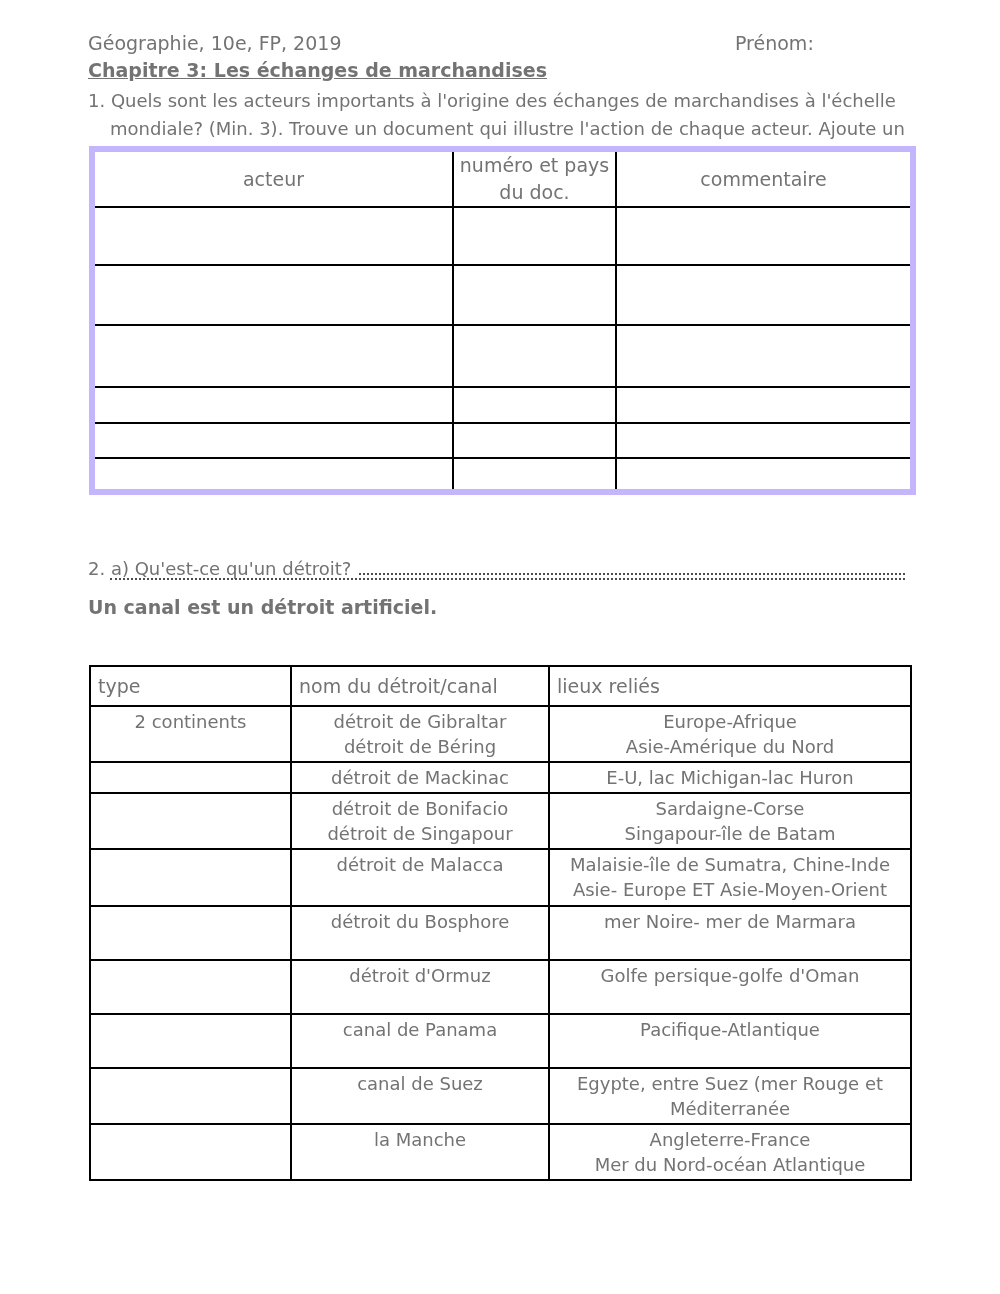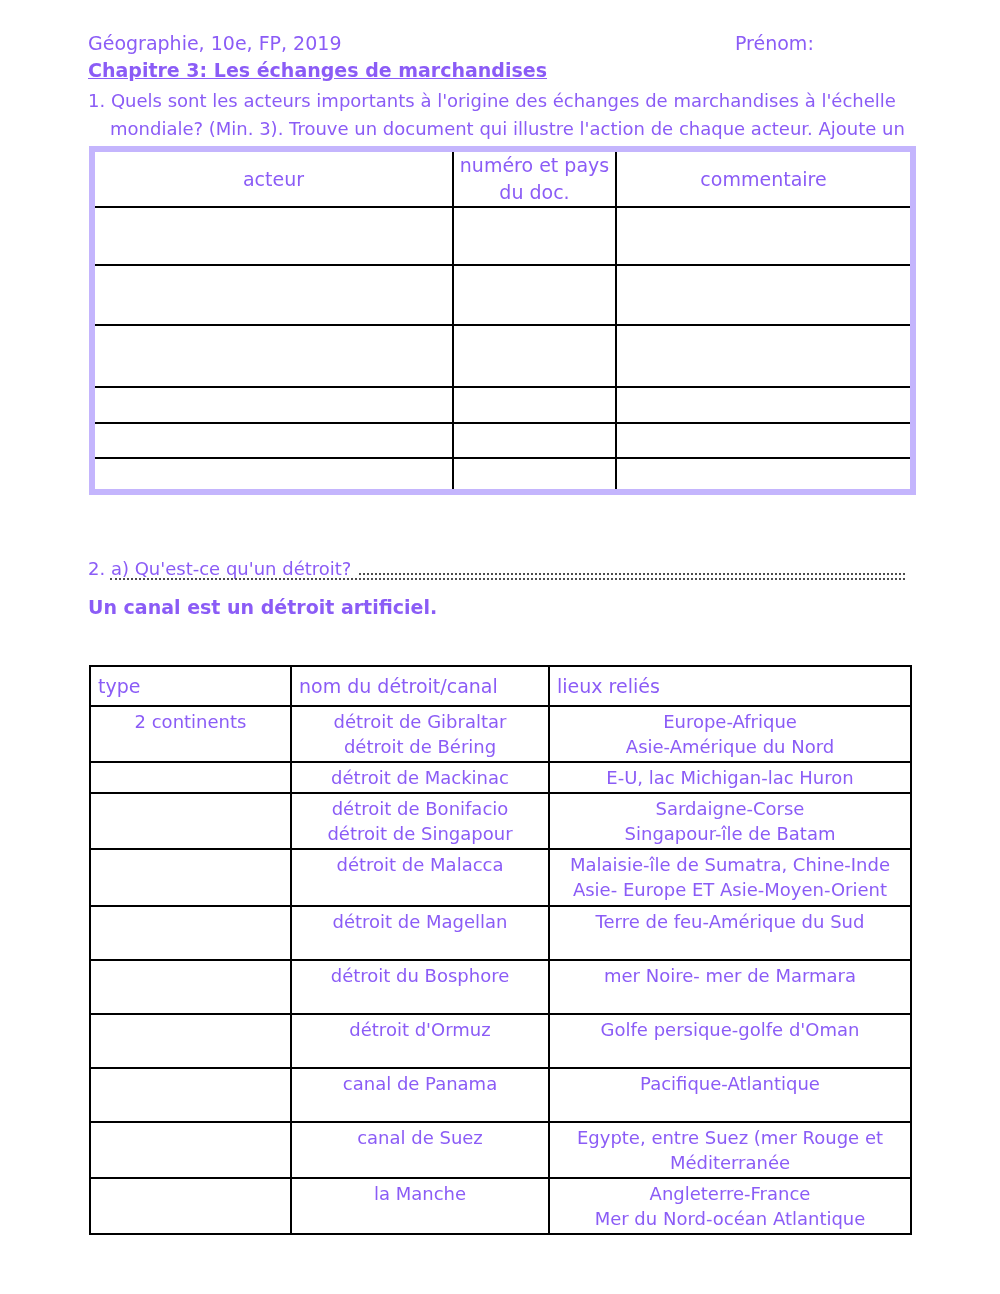--- a/index.html
+++ b/index.html
@@ -3,21 +3,21 @@
 <meta charset="utf-8">
 <style>
   * { box-sizing: border-box; }
   html, body { margin: 0; padding: 0; background: #ffffff; }
   .page {
     position: relative;
     width: 1000px;
     height: 1294px;
     background: #ffffff;
     font-family: "DejaVu Sans", sans-serif;
-    color: #8b5cf6;
+    color: #737373;
     overflow: hidden;
   }
   .abs { position: absolute; }
 
   .hdr-left  { left: 88px;  top: 32px; font-size: 19px; }
   .hdr-right { left: 735px; top: 32px; font-size: 19px; }
   .title {
     left: 88px; top: 59px;
     font-size: 19px; font-weight: bold;
     text-decoration: underline;
@@ -157,25 +157,20 @@
 Singapour-île de Batam</td>
         </tr>
         <tr style="height: 57px;">
           <td></td>
           <td>détroit de Malacca</td>
           <td>Malaisie-île de Sumatra, Chine-Inde
 Asie- Europe ET Asie-Moyen-Orient</td>
         </tr>
         <tr style="height: 54px;">
           <td></td>
-          <td>détroit de Magellan</td>
-          <td>Terre de feu-Amérique du Sud</td>
-        </tr>
-        <tr style="height: 54px;">
-          <td></td>
           <td>détroit du Bosphore</td>
           <td>mer Noire- mer de Marmara</td>
         </tr>
         <tr style="height: 54px;">
           <td></td>
           <td>détroit d'Ormuz</td>
           <td>Golfe persique-golfe d'Oman</td>
         </tr>
         <tr style="height: 54px;">
           <td></td>

